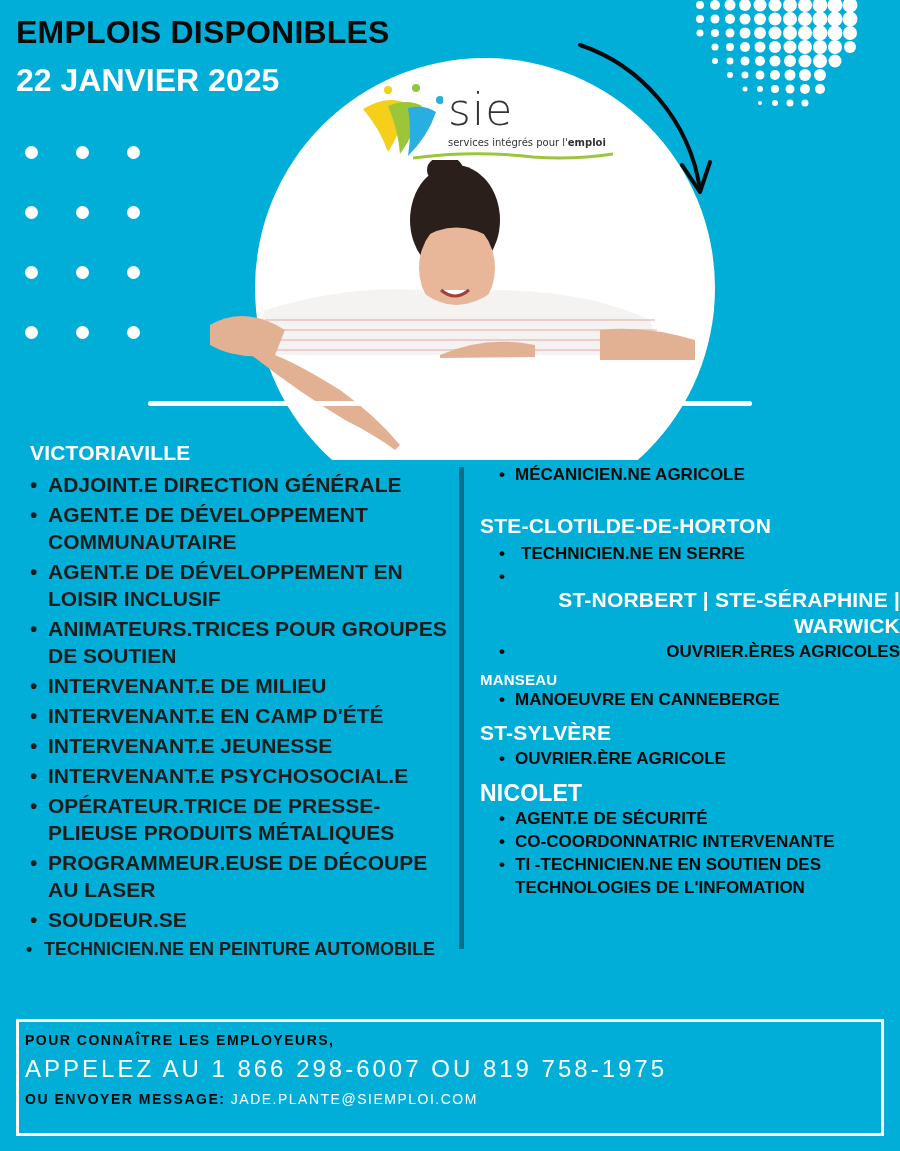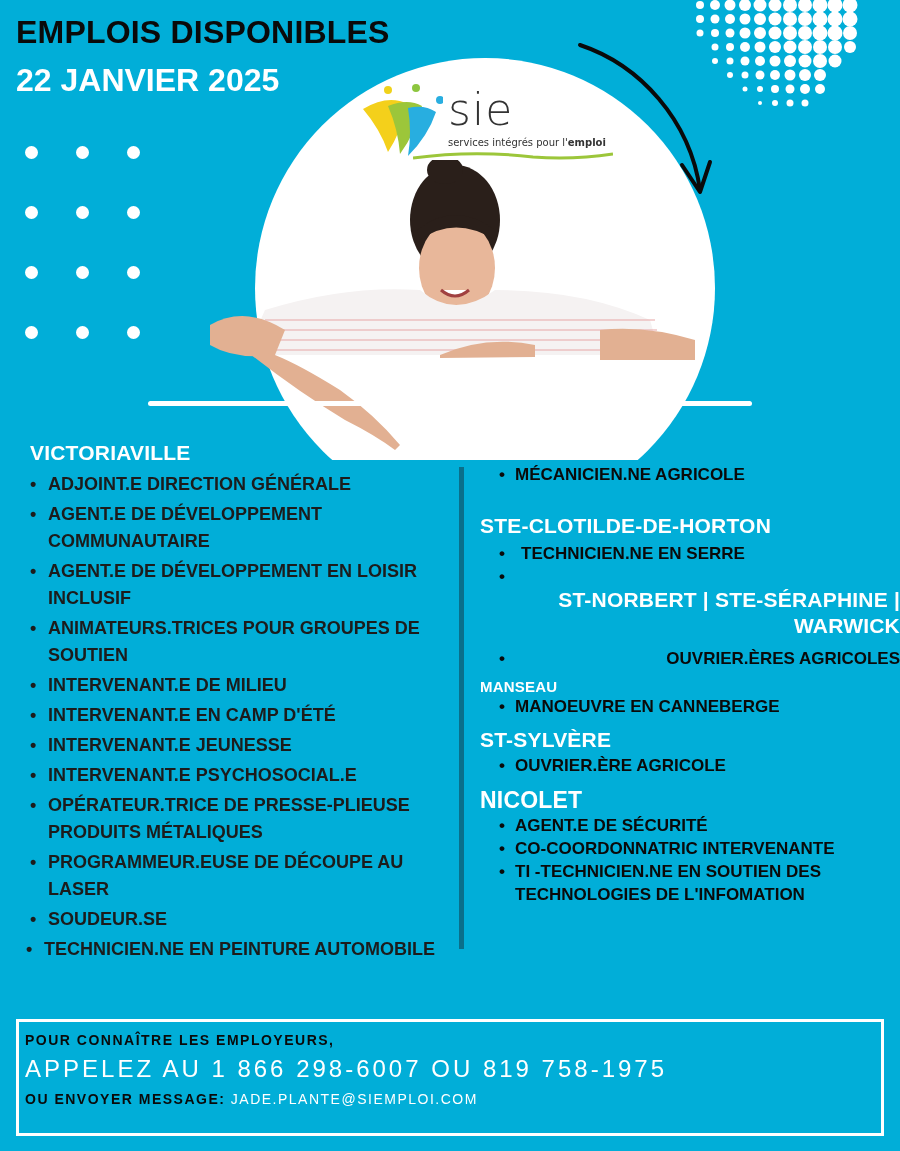--- a/index.html
+++ b/index.html
@@ -29,21 +29,21 @@
 
   .vdivider { position: absolute; left: 459px; top: 467px; width: 5px; height: 482px; background: #0a6f8a; }
 
   .left-col { position: absolute; left: 30px; top: 441px; width: 430px; }
   .right-col { position: absolute; left: 480px; top: 433px; width: 420px; }
   .city { color: #fff; font-weight: 700; font-size: 21px; font-family: "Liberation Sans", sans-serif; letter-spacing: 0.2px; }
   ul.jobs { list-style: none; }
   ul.jobs li { position: relative; font-weight: 700; font-family: "Liberation Sans", sans-serif; color: #1c1c1c; text-transform: uppercase; }
   ul.jobs li::before { content: "•"; position: absolute; left: -18px; top: 0; }
   .left-col ul.jobs { margin-left: 18px; margin-top: 6px; }
-  .left-col ul.jobs li { font-size: 18px; line-height: 27px; margin-bottom: 3px; }
+  .left-col ul.jobs li { font-size: 21px; line-height: 27px; margin-bottom: 3px; }
   .left-col ul.jobs li.small { font-size: 18px; line-height: 27px; margin-left: -4px; }
   .right-col ul.jobs { margin-left: 35px; }
   .right-col ul.jobs li { font-size: 17px; line-height: 23px; color: #0a0a0a; }
   .right-col ul.jobs li::before { left: -16px; }
 
   .footer-box { position: absolute; left: 16px; top: 1019px; width: 868px; height: 117px; border: 3px solid #fff; }
   .f1 { position: absolute; left: 6px; top: 10px; font-size: 14px; font-weight: 700; color: #0a0a0a; letter-spacing: 1.5px; font-family: "Liberation Sans", sans-serif; }
   .f2 { position: absolute; left: 6px; top: 33px; font-size: 24px; color: #fff; letter-spacing: 3px; font-family: "Liberation Sans", sans-serif; }
   .f3 { position: absolute; left: 6px; top: 69px; font-size: 14px; font-weight: 700; color: #0a0a0a; letter-spacing: 1.5px; font-family: "Liberation Sans", sans-serif; }
   .f3 .email { color: #fff; font-weight: 400; }
@@ -221,21 +221,21 @@
   </div>
   <div style="margin-top:28px;">
     <div class="city">STE-CLOTILDE-DE-HORTON</div>
     <ul class="jobs" style="margin-top:4px;">
       <li style="padding-left:6px;">TECHNICIEN.NE EN SERRE</li>
       <li style="height:20px;"></li>
     </ul>
   </div>
   <div style="margin-top:2px;text-align:right;">
     <div class="city" style="line-height:26px;">ST-NORBERT | STE-SÉRAPHINE | WARWICK</div>
-    <ul class="jobs" style="margin-top:8px;">
+    <ul class="jobs" style="margin-top:1px;">
       <li>OUVRIER.ÈRES AGRICOLES</li>
     </ul>
   </div>
   <div style="margin-top:8px;">
     <div class="city" style="font-size:15px;">MANSEAU</div>
     <ul class="jobs">
       <li>MANOEUVRE EN CANNEBERGE</li>
     </ul>
   </div>
   <div style="margin-top:10px;">

